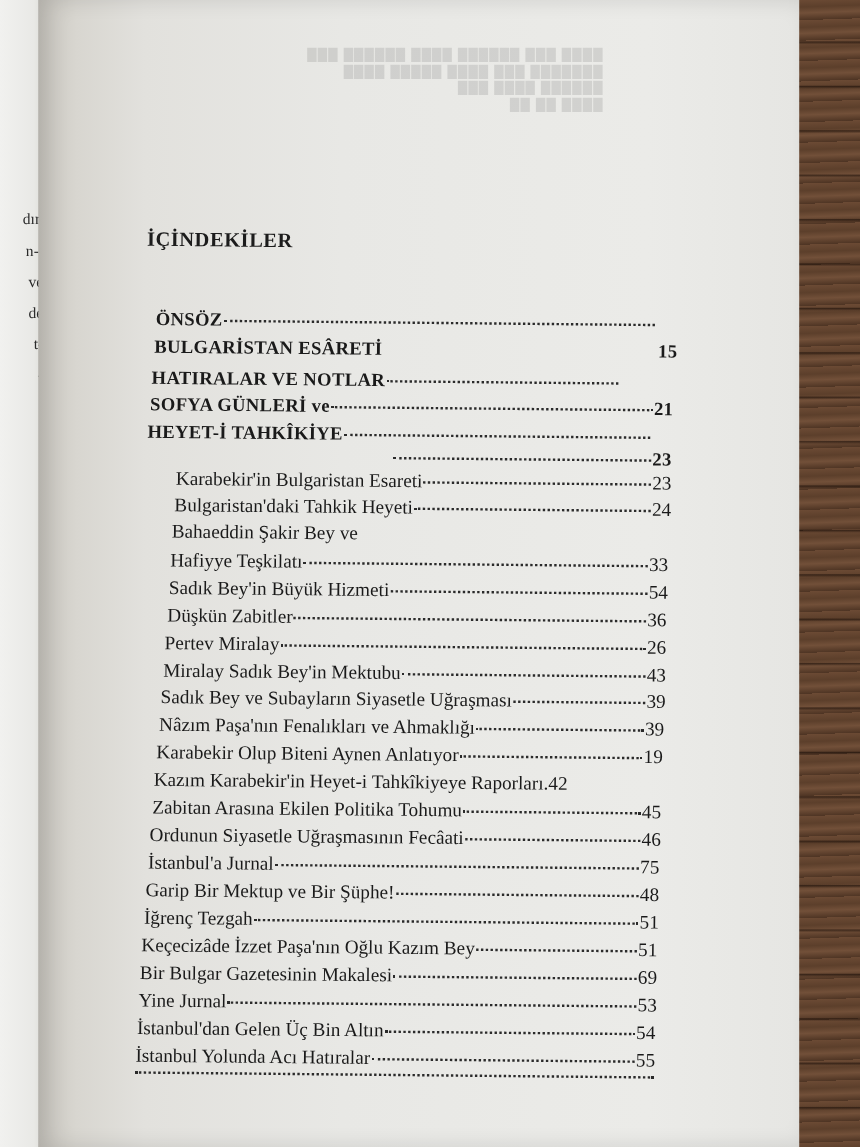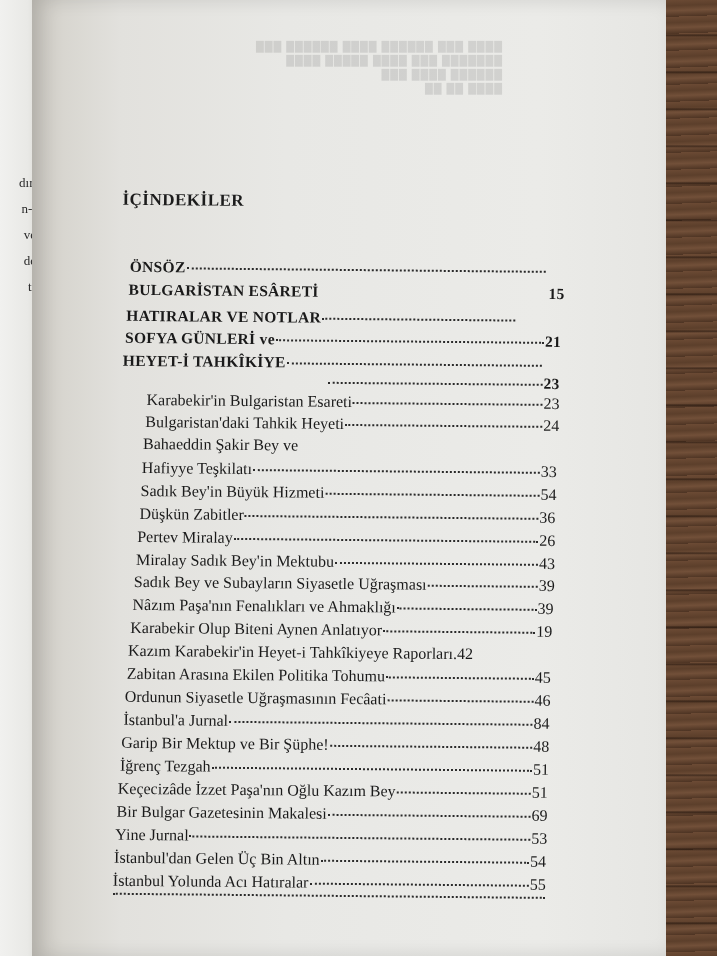--- a/index.html
+++ b/index.html
@@ -179,21 +179,21 @@
     <span class="p">45</span>
   </div>
   <div class="row minor" style="left:126px; top:690px; width:426px;">
     <span class="t">Ordunun Siyasetle Uğraşmasının Fecâati</span>
     <span class="dots"></span>
     <span class="p">46</span>
   </div>
   <div class="row minor" style="left:125px; top:713px; width:426px;">
     <span class="t">İstanbul'a Jurnal</span>
     <span class="dots"></span>
-    <span class="p">84</span>
+    <span class="p">75</span>
   </div>
   <div class="row minor" style="left:123px; top:736px; width:428px;">
     <span class="t">Garip Bir Mektup ve Bir Şüphe!</span>
     <span class="dots"></span>
     <span class="p">48</span>
   </div>
   <div class="row minor" style="left:122px; top:759px; width:429px;">
     <span class="t">İğrenç Tezgah</span>
     <span class="dots"></span>
     <span class="p">51</span>

